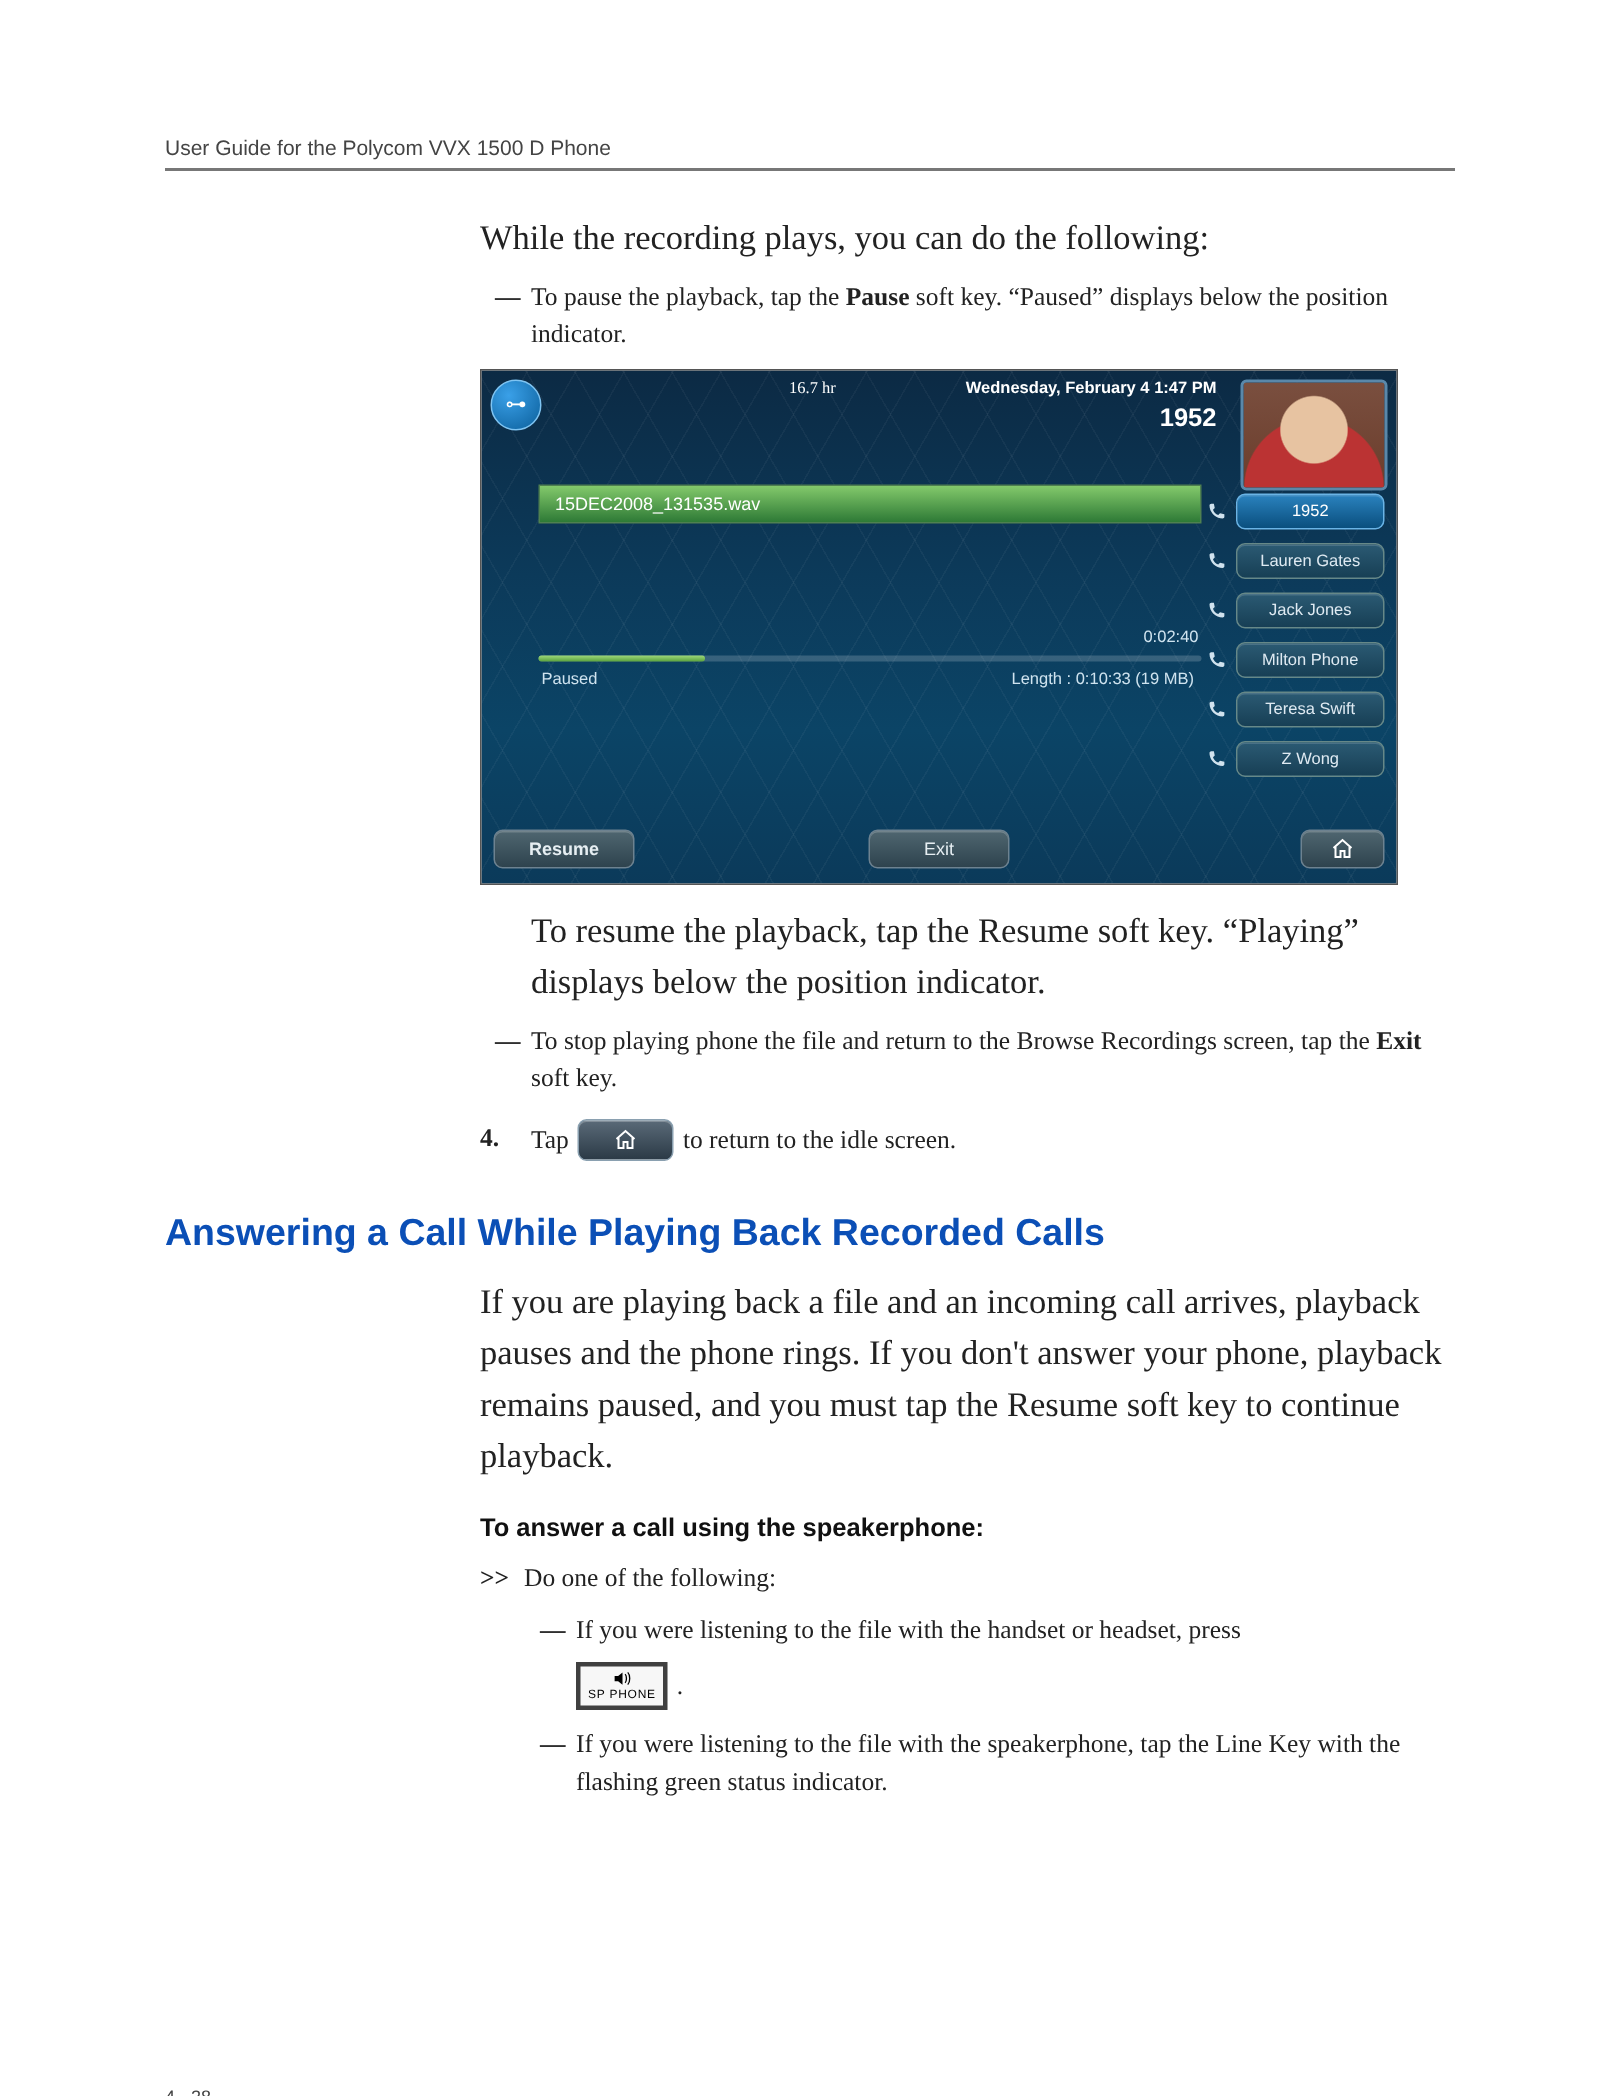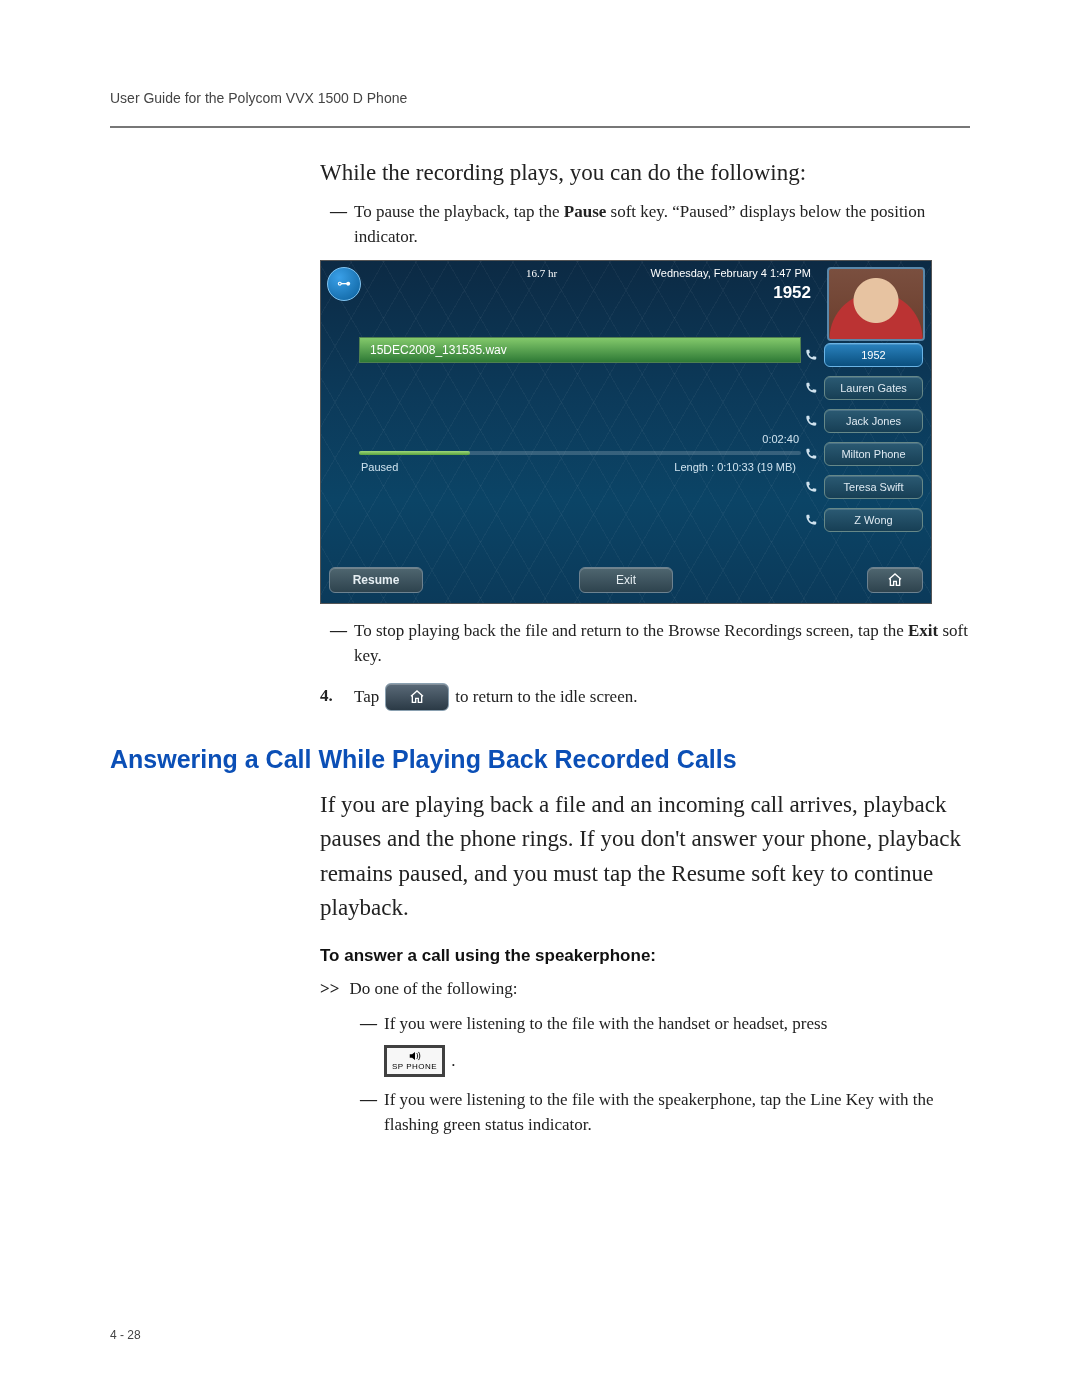--- a/index.html
+++ b/index.html
@@ -1,18 +1,18 @@
 <!DOCTYPE html>
 <html><head>
 <meta charset="utf-8">
 <style>
   html,body{margin:0;padding:0;background:#fff;}
   body{width:1080px;font-family:Georgia,"Times New Roman",serif;color:#222;}
   .page{padding:90px 110px 60px 110px;}
-  .running-head{font-family:"Trebuchet MS",Futura,Arial,sans-serif;font-size:14px;color:#444;margin-bottom:20px;}
+  .running-head{font-family:"Trebuchet MS",Futura,Arial,sans-serif;font-size:14px;color:#444;margin-bottom:6px;}
   .head-rule{height:2px;background:#777;margin-bottom:28px;}
   .body-col{margin-left:210px;}
   .body-col p{font-size:23px;line-height:1.5;margin:0 0 8px 0;}
   ul.dash{list-style:none;padding:0;margin:0 0 10px 0;}
   ul.dash>li{position:relative;padding-left:34px;font-size:17px;line-height:1.5;margin-bottom:10px;}
   ul.dash>li:before{content:"—";position:absolute;left:10px;top:0;font-weight:bold;color:#222;}
   .step-row{display:flex;gap:10px;align-items:flex-start;font-size:17px;line-height:1.5;margin:14px 0 6px 0;}
   .step-num{font-weight:bold;min-width:24px;}
   .inline{display:inline-flex;align-items:center;gap:6px;flex-wrap:wrap;}
   .softkey-home{display:inline-flex;align-items:center;justify-content:center;width:62px;height:26px;border-radius:6px;
@@ -26,21 +26,21 @@
   .phone-shot{position:relative;width:610px;height:342px;margin:10px 0 14px 0;border:1px solid #555;overflow:hidden;
     background:
       repeating-linear-gradient(60deg, rgba(255,255,255,.04) 0 1px, transparent 1px 28px),
       repeating-linear-gradient(-60deg, rgba(255,255,255,.04) 0 1px, transparent 1px 28px),
       linear-gradient(#0c2a44,#0c3a5a 40%,#0b4466 70%,#0b3a5a);
   }
   .usb-icon{position:absolute;top:6px;left:6px;width:32px;height:32px;border-radius:50%;
     background:radial-gradient(circle at 35% 30%,#3aa0e8,#0b5f9b);border:1px solid #7fc4f2;
     display:flex;align-items:center;justify-content:center;color:#fff;font-size:14px;}
   .status-hours{position:absolute;left:205px;top:6px;color:#fff;font-size:11px;}
-  .status-date{position:absolute;right:120px;top:6px;color:#fff;font-size:11px;font-weight:normal;font-family:Arial,sans-serif;}
+  .status-date{position:absolute;right:120px;top:6px;color:#fff;font-size:11px;font-weight:bold;font-family:Arial,sans-serif;}
   .ext-label{position:absolute;right:120px;top:22px;color:#fff;font-weight:bold;font-size:17px;font-family:Arial,sans-serif;}
   .avatar{position:absolute;top:6px;right:6px;width:94px;height:70px;border:2px solid #5a88aa;border-radius:4px;
     background:linear-gradient(#7a4f3f,#6b3d2c);overflow:hidden;}
   .avatar .face{width:100%;height:100%;background:radial-gradient(circle at 50% 45%,#e7c3a1 0 22px,transparent 23px),
     radial-gradient(circle at 50% 100%, #b33 0 46px, transparent 47px);}
   .file-row{position:absolute;top:76px;left:38px;right:130px;height:24px;border:1px solid #4f8050;
     background:linear-gradient(#83c96b,#2e7a36);color:#fff;font:12px Arial;display:flex;align-items:center;padding:0 10px;}
   .elapsed{position:absolute;top:172px;right:132px;color:#cfe3ef;font:11px Arial;}
   .progress-track{position:absolute;top:190px;left:38px;right:130px;height:4px;background:rgba(255,255,255,.18);border-radius:2px;}
   .progress-fill{height:100%;background:linear-gradient(#9ed87a,#5aa23e);border-radius:2px;}
@@ -145,24 +145,25 @@
         <div class="sk sk-resume">Resume</div>
         <div class="sk sk-exit">Exit</div>
         <div class="sk sk-home">
           <svg viewBox="0 0 24 24" width="16" height="16" fill="none" stroke="#fff" stroke-width="2">
               <path d="M3 11l9-8 9 8M5 10v10h5v-6h4v6h5V10"></path>
             </svg>
         </div>
       </div>
     </div>
 
+    <p style="margin-left:34px;">To resume the playback, tap the Resume soft key. “Playing” displays below the position indicator.</p>
 
     <ul class="dash">
       <li>
-        <span>To stop playing back the file and return to the Browse Recordings screen, tap the </span><span class="b">Exit</span><span> soft key.</span>
+        <span>To stop playing phone the file and return to the Browse Recordings screen, tap the </span><span class="b">Exit</span><span> soft key.</span>
       </li>
     </ul>
 
     <div class="step-row">
       <div class="step-num">4.</div>
       <div class="inline">
         <span>Tap</span>
         <span class="softkey-home">
           <svg viewBox="0 0 24 24" fill="none" stroke="#fff" stroke-width="2">
               <path d="M3 11l9-8 9 8M5 10v10h5v-6h4v6h5V10"></path>

